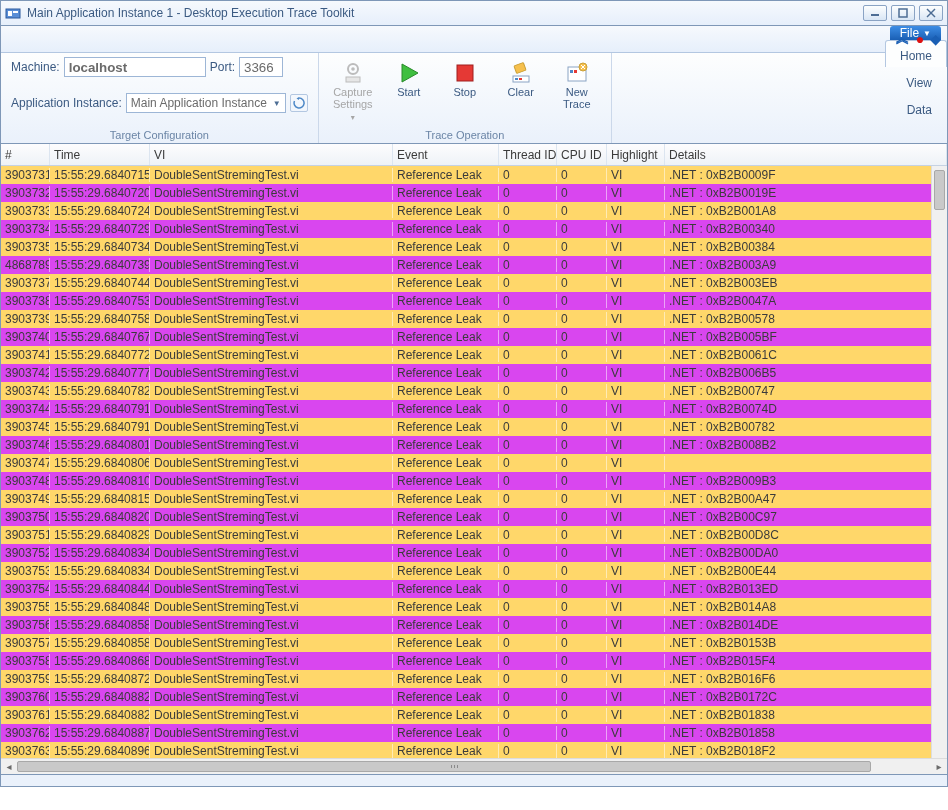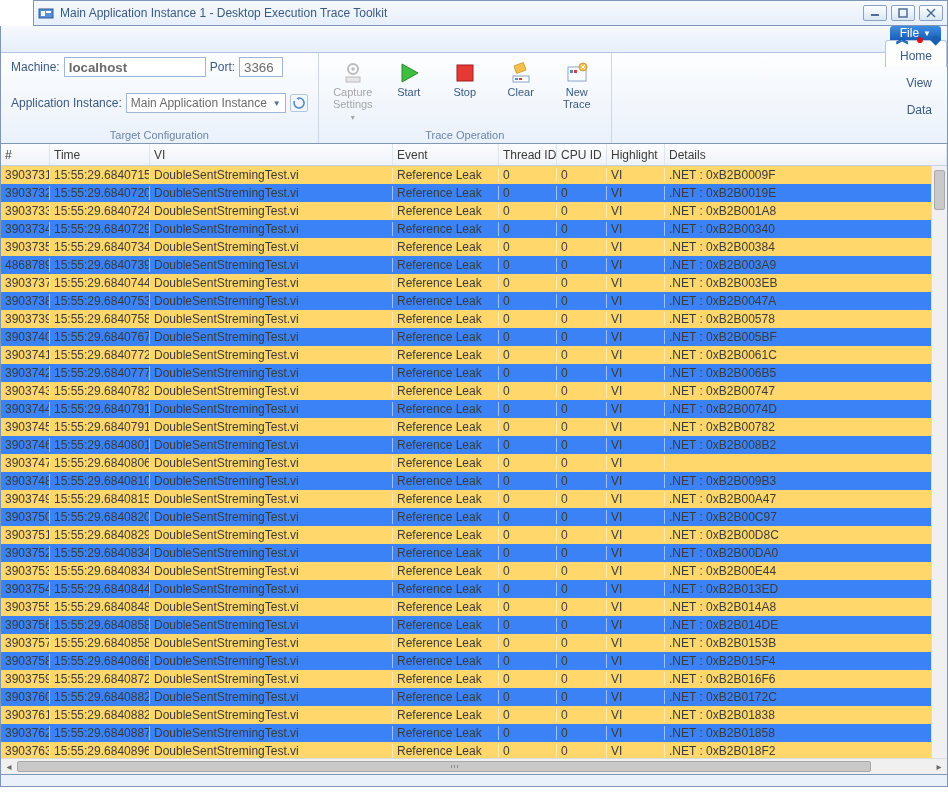--- a/index.html
+++ b/index.html
@@ -1,20 +1,20 @@
 <!DOCTYPE html>
 <html><head>
 <meta charset="utf-8">
 <style>
   * { box-sizing: border-box; }
   html, body { margin:0; padding:0; font-family: "Segoe UI", Tahoma, sans-serif; font-size:12px; color:#3b3b3b; }
   body { background:#fff; width:948px; }
 
   
-  .titlebar { height:26px; background:linear-gradient(#f6f9fd,#e6effb); border:1px solid #7e97b7; display:flex; align-items:center; padding:0 4px;margin-left:33px; }
+  .titlebar { height:26px; background:linear-gradient(#f6f9fd,#e6effb); border:1px solid #7e97b7; display:flex; align-items:center; padding:0 4px; }
   .titlebar .appicon { width:16px; height:16px; margin-right:4px; }
   .titlebar .title { flex:1; color:#3b5a82; font-size:12px; padding-left:2px; }
   .winbtns { display:flex; gap:4px; }
   .winbtn { width:24px; height:16px; border:1px solid #8aa3c4; border-radius:2px; background:linear-gradient(#fdfefe,#d9e6f5); display:flex; align-items:center; justify-content:center; color:#4d6d94; cursor:default; }
 
   
   .ribbon-wrap { border:1px solid #7e97b7; border-top:none; background:#fff; }
   .ribbon-tabs { height:26px; background:linear-gradient(#f6f9fd,#e6effb); display:flex; align-items:flex-end; padding-left:4px; position:relative;flex-direction:column; }
   .filebtn { background:linear-gradient(#3d8de5,#1a5fb4); color:#fff; height:22px; padding:0 10px; display:flex; align-items:center; border-radius:3px 3px 0 0; margin-right:6px; cursor:pointer; font-size:12px; }
   .filebtn .caret { margin-left:4px; font-size:8px; }
@@ -42,21 +42,21 @@
   .bigbtn .lbl { font-size:11px; line-height:12px; }
 
   
   .grid-wrap { border:1px solid #7e97b7; border-top:none; }
   .grid-head { display:flex; background:linear-gradient(#fdfdfe,#eef2f7); border-bottom:1px solid #c5d2e3; height:22px; align-items:center; color:#3b3b3b; font-size:12px; }
   .grid-head .col { border-right:1px solid #dce5f0; padding:0 4px; height:100%; display:flex; align-items:center; overflow:hidden; white-space:nowrap; }
   .grid-body { height:592px; overflow:hidden; position:relative; }
   .row { display:flex; height:18px; align-items:center; font-size:12px; white-space:nowrap; }
   .row .col { padding:0 4px; overflow:hidden; border-right:1px solid rgba(255,255,255,0.5); }
   .row.hl { background:#ffd76a; }
-  .row.hl2 { background:#3b82f6; }
+  .row.hl2 { background:#d946ef; }
 
   .c-num { width:49px; text-align:right; }
   .c-time { width:100px; }
   .c-vi { width:243px; }
   .c-event { width:106px; }
   .c-thread { width:58px; }
   .c-cpu { width:50px; }
   .c-hl { width:58px; }
   .c-det { flex:1; }
 

